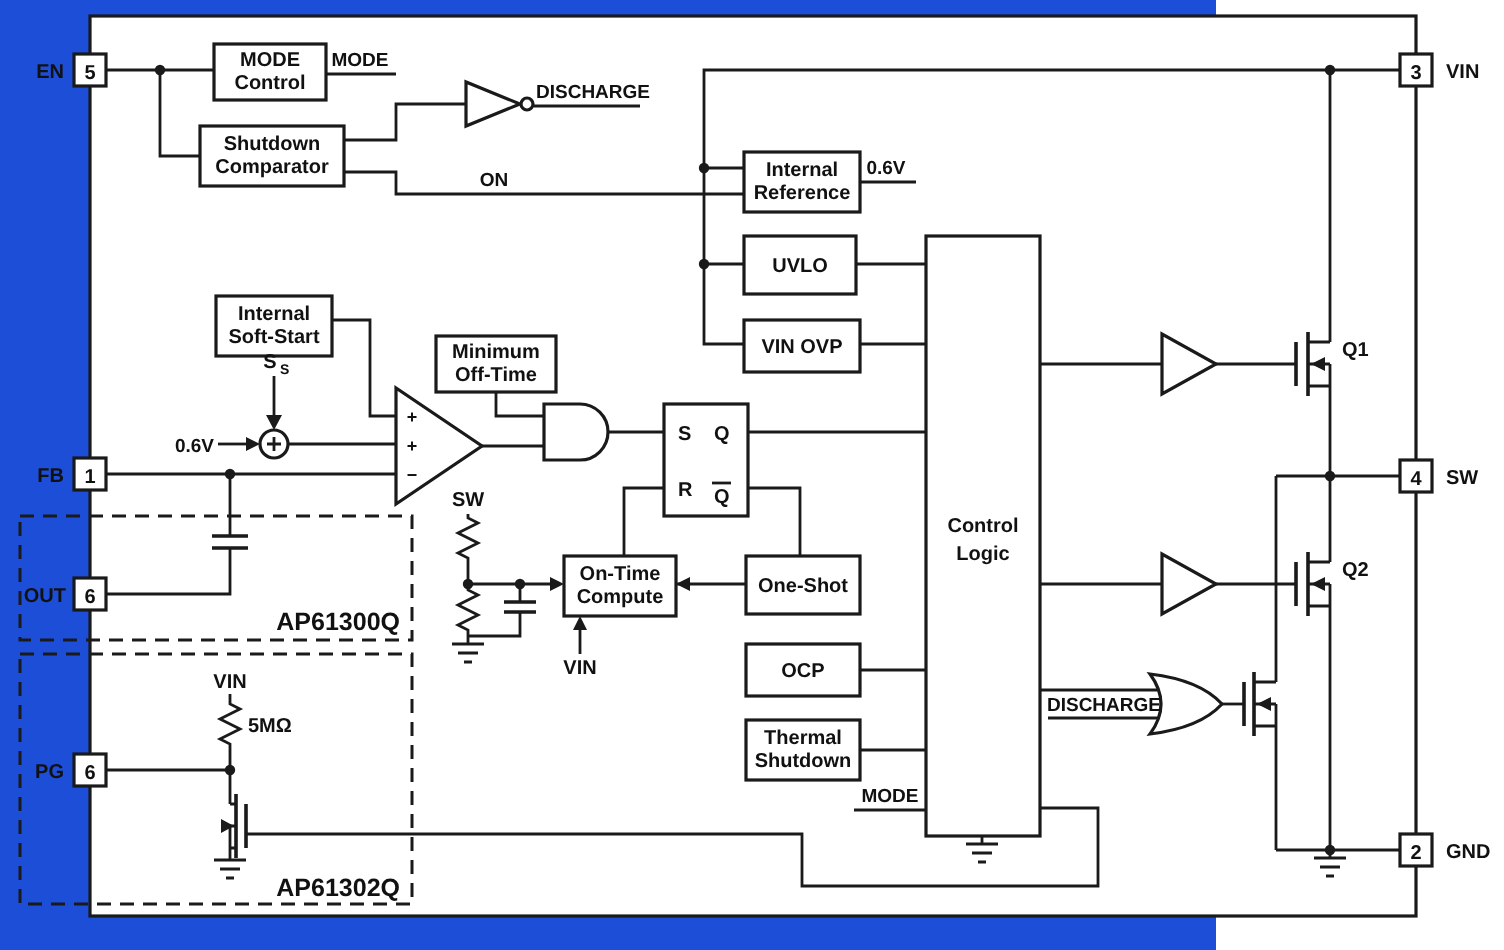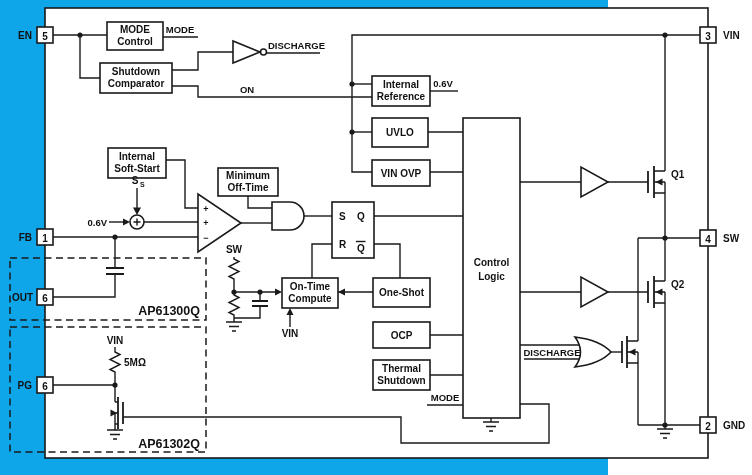--- a/index.html
+++ b/index.html
@@ -1,16 +1,16 @@
 <!DOCTYPE html>
 <html><head>
 <meta charset="utf-8">
 <style>
   html,body{margin:0;padding:0;background:#fff;}
-  .stage{width:608px;height:475px;background:#0ea5e9;position:relative;font-family:"Liberation Sans",sans-serif;}
+  .stage{width:608px;height:475px;background:#1d4ed8;position:relative;font-family:"Liberation Sans",sans-serif;}
   .box{fill:#fff;stroke:#1a1a1a;stroke-width:1.6;}
   .w{fill:none;stroke:#1a1a1a;stroke-width:1.4;}
   .w2{fill:none;stroke:#1a1a1a;stroke-width:1.8;}
   .dash{fill:none;stroke:#1a1a1a;stroke-width:1.5;stroke-dasharray:7 4.5;}
   .gate{fill:#fff;stroke:#1a1a1a;stroke-width:1.6;}
   .dot{fill:#1a1a1a;stroke:none;}
   .ah{fill:#1a1a1a;stroke:none;}
   .t{font:bold 10px "Liberation Sans",sans-serif;fill:#111;}
   .tc{text-anchor:middle;}
   .te{text-anchor:end;}

